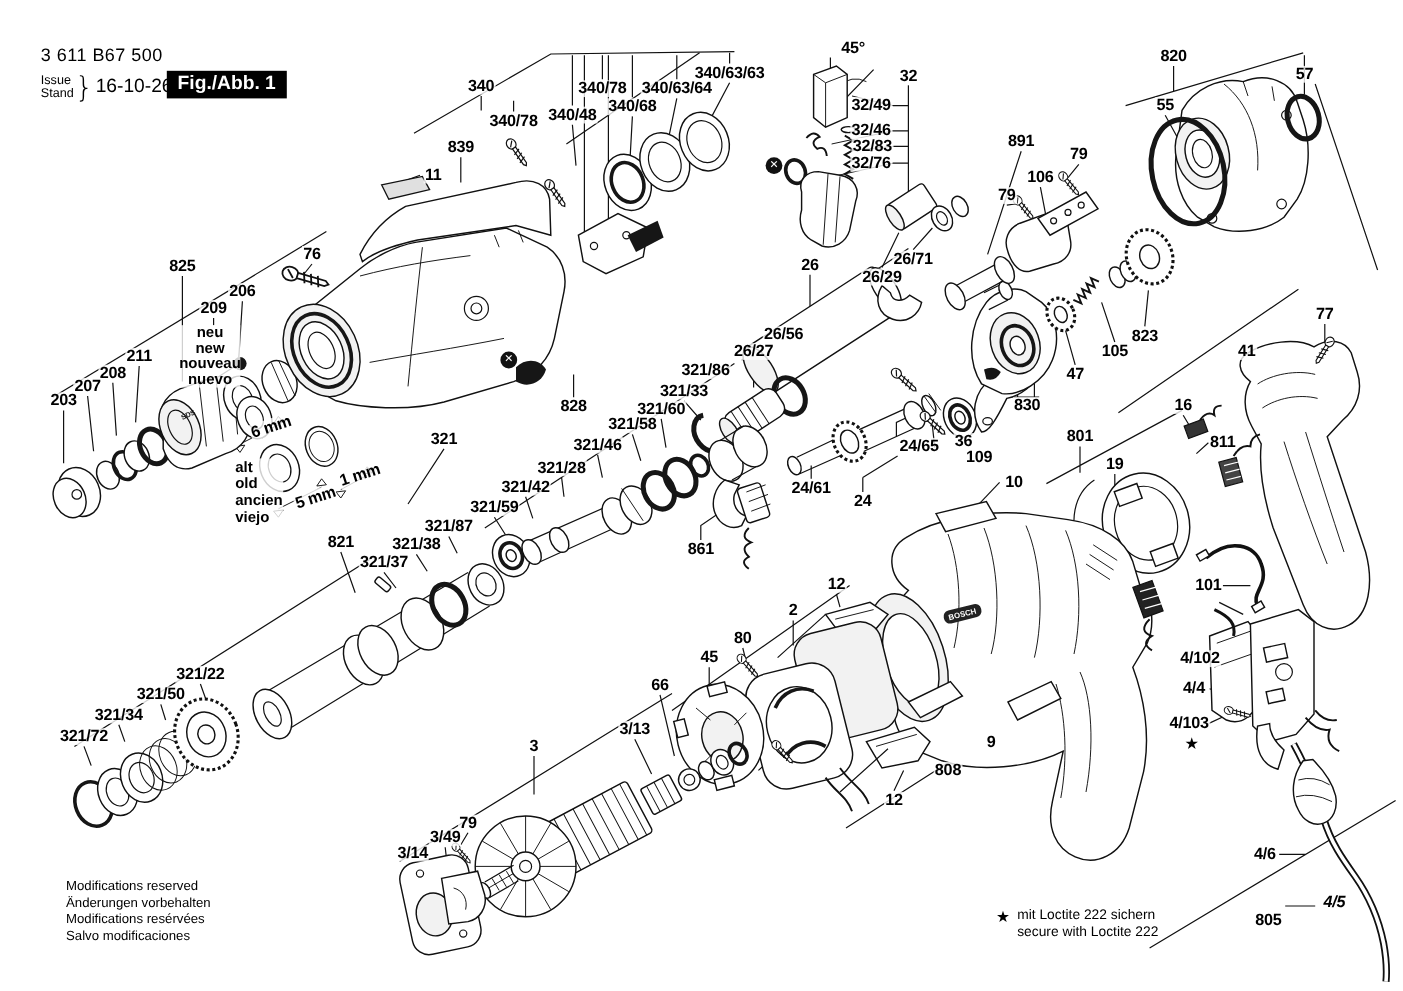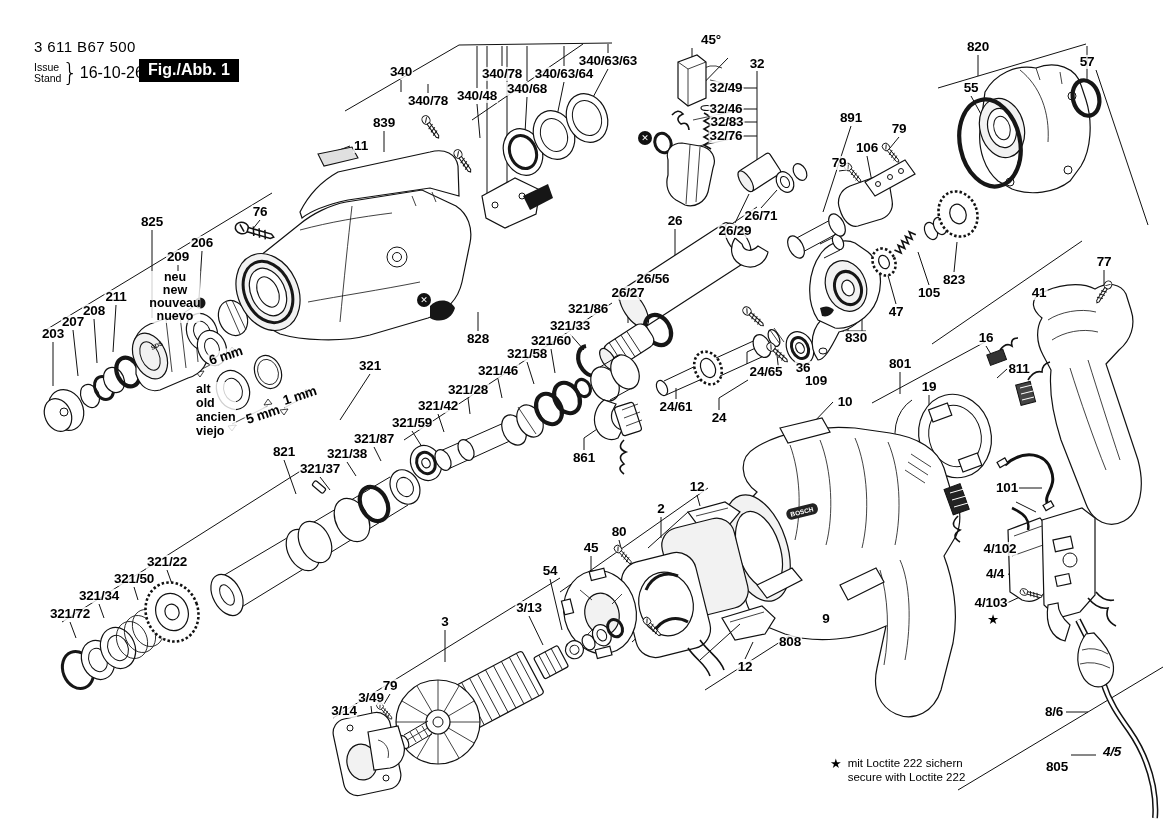--- a/index.html
+++ b/index.html
@@ -467,20 +467,26 @@
       <div>nouveau</div>
       <div>nuevo</div>
     </div>
   <div id="oldblock" class="noteblock">
       <div>alt</div>
       <div>old</div>
       <div>ancien</div>
       <div>viejo</div>
     </div>
 
+  <div id="footer">
+      <div>Modifications reserved</div>
+      <div>Änderungen vorbehalten</div>
+      <div>Modifications resérvées</div>
+      <div>Salvo modificaciones</div>
+    </div>
 
   <div id="loctite">
     <span class="star">★</span>
     <span>
         <div>mit Loctite 222 sichern</div>
         <div>secure with Loctite 222</div>
       </span>
   </div>
 
   <div id="labels">
@@ -559,28 +565,28 @@
       <span class="plabel" style="left: 845px; top: 402px;">10</span>
       <span class="plabel" style="left: 1007px; top: 488px;">101</span>
       <span class="plabel" style="left: 1000px; top: 502px; margin-top: 47px;">4/102</span>
       <span class="plabel" style="left: 995px; top: 574px;">4/4</span>
       <span class="plabel" style="left: 991px; top: 603px;">4/103</span>
       <span class="plabel" style="left: 993px; top: 620px;">★</span>
       <span class="plabel" style="left: 661px; top: 509px;">2</span>
       <span class="plabel" style="left: 697px; top: 487px;">12</span>
       <span class="plabel" style="left: 619px; top: 532px;">80</span>
       <span class="plabel" style="left: 591px; top: 548px;">45</span>
-      <span class="plabel" style="left: 550px; top: 571px;">54</span>
+      <span class="plabel" style="left: 550px; top: 571px;">66</span>
       <span class="plabel" style="left: 529px; top: 608px;">3/13</span>
       <span class="plabel" style="left: 445px; top: 622px;">3</span>
       <span class="plabel" style="left: 390px; top: 686px;">79</span>
       <span class="plabel" style="left: 371px; top: 698px;">3/49</span>
       <span class="plabel" style="left: 344px; top: 711px;">3/14</span>
       <span class="plabel" style="left: 745px; top: 667px;">12</span>
       <span class="plabel" style="left: 790px; top: 642px;">808</span>
       <span class="plabel" style="left: 826px; top: 619px;">9</span>
-      <span class="plabel" style="left: 1054px; top: 712px;">8/6</span>
+      <span class="plabel" style="left: 1054px; top: 712px;">4/6</span>
       <span class="plabel" style="left: 1112px; top: 752px; font-style: italic;">4/5</span>
       <span class="plabel" style="left: 1057px; top: 767px;">805</span>
     </div>
 <span class="discmark" style="left: 645px; top: 138px;">✕</span>
     <span class="discmark" style="left: 424px; top: 300px;">✕</span>
   </div>
 
 </body></html>

